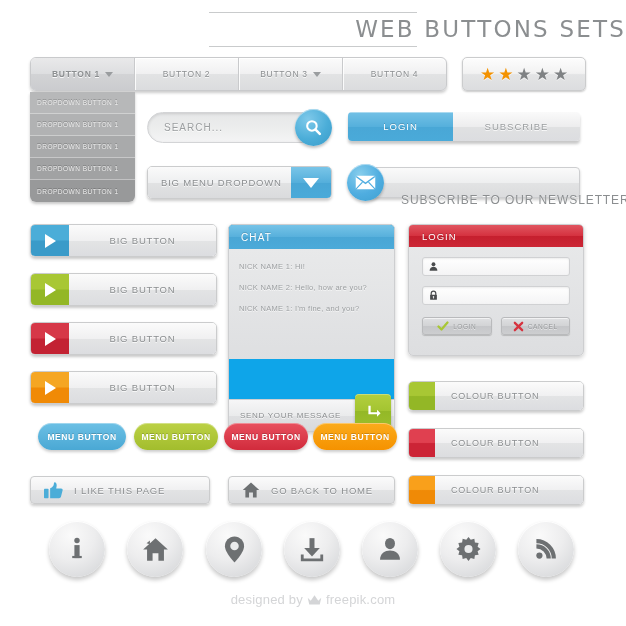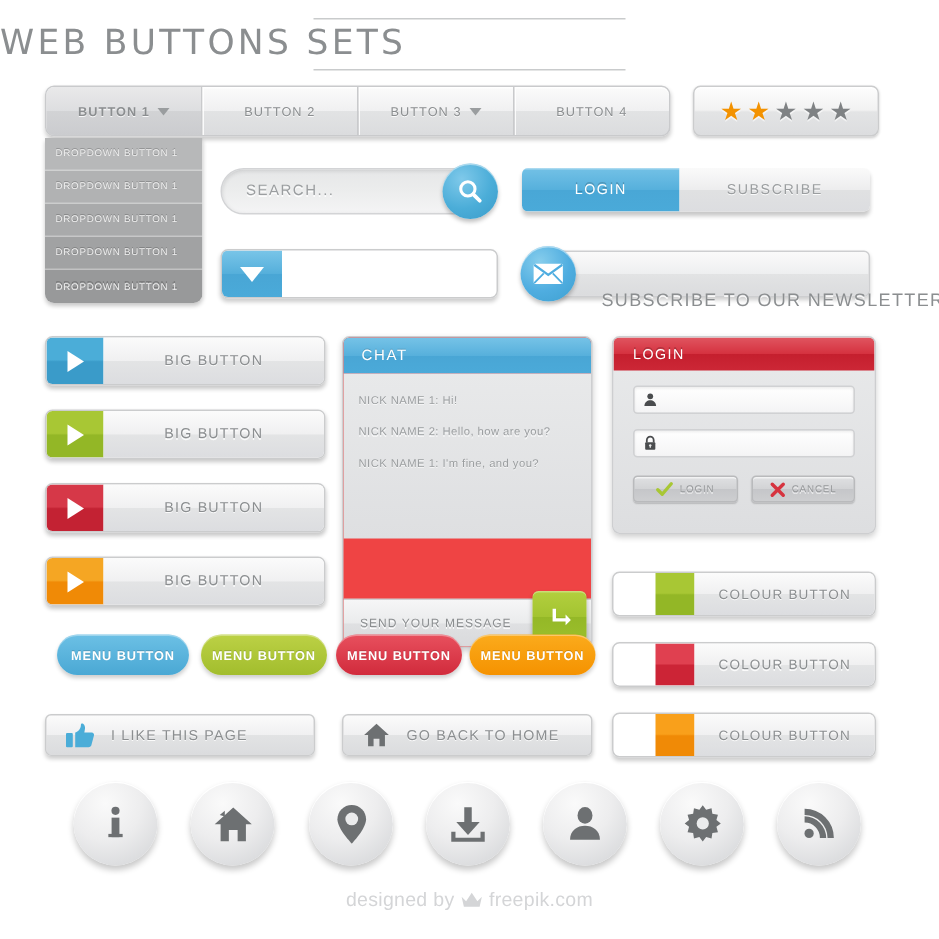--- a/index.html
+++ b/index.html
@@ -7,21 +7,21 @@
   body {
     background: #ffffff;
     font-family: "Liberation Sans", sans-serif;
     position: relative;
     overflow: hidden;
   }
 
   
   .title-wrap {
     position: absolute; left: 0; top: 12px; width: 626px;
-    text-align: left;
+    text-align: right;
   }
   .title-rule {
     width: 208px; height: 1px; background: #c9cbcc; margin: 0 auto;
   }
   .page-title {
     font-size: 23px; letter-spacing: 2.2px; color: #8b8e90;
     font-weight: 400; line-height: 30px; padding: 1px 0 2px;
     font-family: "DejaVu Sans", sans-serif;
   }
 
@@ -185,21 +185,21 @@
   .bigbtn-body {
     flex: 1; display: flex; align-items: center; justify-content: center;
     background: linear-gradient(to bottom, #fbfbfb 0%, #f0f0f1 50%, #e3e4e5 51%, #dcdde0 100%);
   }
   .bigbtn-body .lbl { font-size: 9.5px; letter-spacing: .8px; }
 
   
   .chat {
     position: absolute; left: 228px; top: 224px; width: 167px; height: 208px;
     border-radius: 5px; overflow: hidden;
-    background: #ef4444;
+    background: #0ea5e9;
     border: 1px solid #cdced0;
     box-shadow: 0 2px 4px rgba(0,0,0,.2);
   }
   .chat-head {
     height: 24px; display: flex; align-items: center; padding-left: 12px;
     background: linear-gradient(to bottom, #76c3e7 0%, #57b0dc 50%, #49a6d5 51%, #4baad9 100%);
   }
   .chat-head span {
     color: #fff; font-size: 10px; letter-spacing: 1.1px;
     text-shadow: 0 -1px 0 rgba(0,0,0,.16);
@@ -262,21 +262,20 @@
     color: #97999b; font-size: 6.5px; letter-spacing: .6px;
     text-shadow: 0 1px 0 rgba(255,255,255,.6);
   }
 
   
   .colourbtn {
     position: absolute; left: 408px; width: 176px; height: 30px;
     border-radius: 5px; display: flex; overflow: hidden;
     border: 1px solid #cbcccd;
     box-shadow: 0 2px 3px rgba(0,0,0,.2);
-    padding-left: 28px;
   }
   .cb-block { flex: 0 0 26px; }
   .cb-body {
     flex: 1; display: flex; align-items: center; padding-left: 16px;
     background: linear-gradient(to bottom, #fbfbfb 0%, #f0f0f1 50%, #e3e4e5 51%, #dcdde0 100%);
   }
   .cb-body .lbl { font-size: 9px; letter-spacing: .8px; }
 
   
   .pill {
@@ -380,20 +379,23 @@
 <div class="lr-bar">
   <div class="lr-login">
     <span>LOGIN</span>
   </div>
   <div class="lr-register">
     <span>SUBSCRIBE</span>
   </div>
 </div>
 
 <div class="bmd">
+  <div class="bmd-text">
+    <span class="lbl">BIG MENU DROPDOWN</span>
+  </div>
   <div class="bmd-arrow">
     <div class="arrow-down"></div>
   </div>
 </div>
 
 <div class="news-btn">
   <span class="lbl">SUBSCRIBE TO OUR NEWSLETTER</span>
 </div>
 <div class="news-icon">
   <svg width="21" height="15" viewBox="0 0 28 20">

